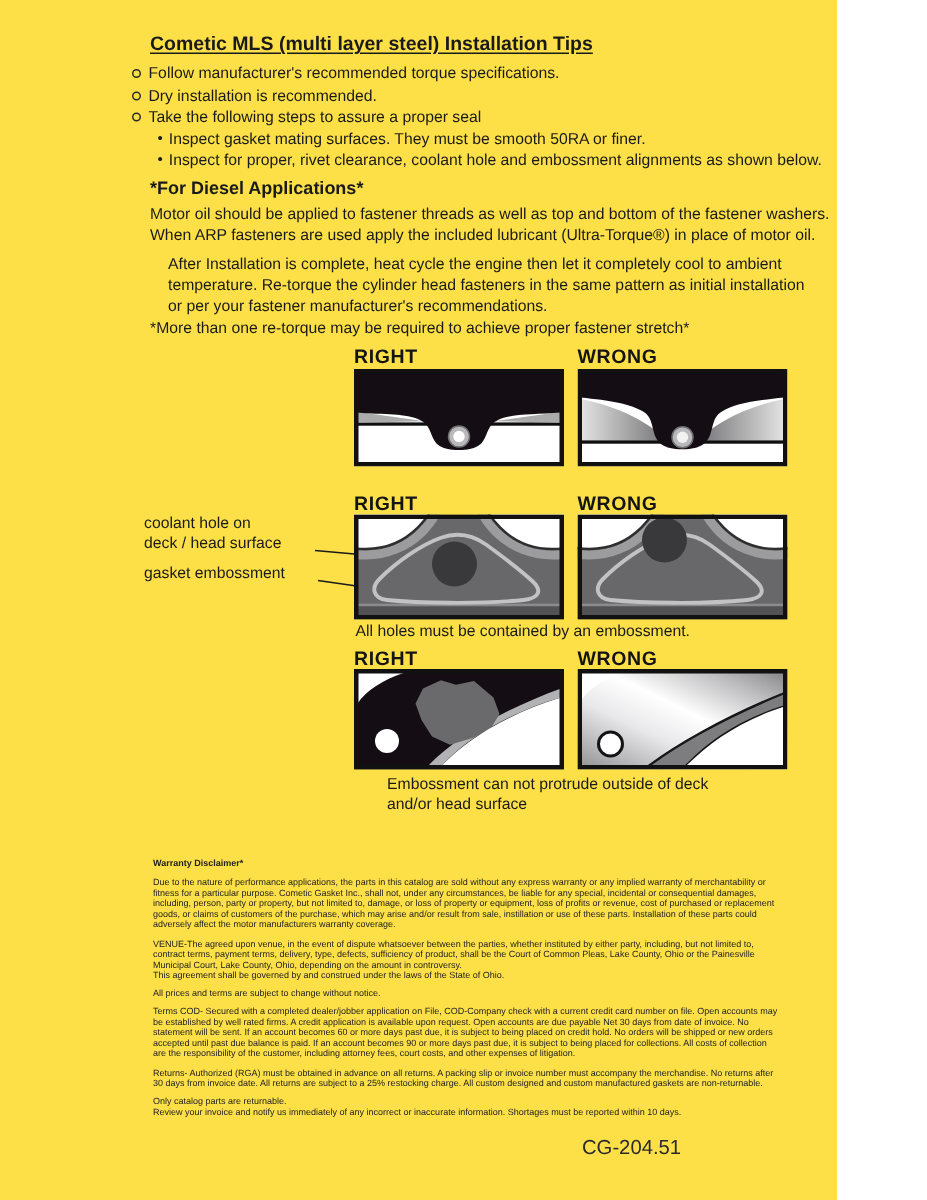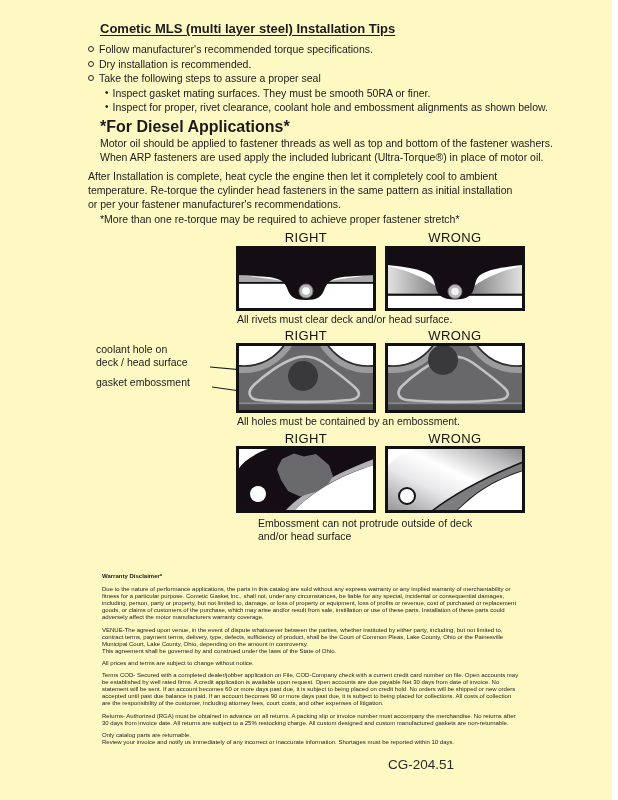--- a/index.html
+++ b/index.html
@@ -1,29 +1,29 @@
 <!DOCTYPE html>
 <html><head>
 <meta charset="utf-8">
 <style>
   html,body{margin:0;padding:0;background:#ffffff;}
-  #page{position:relative;width:612px;height:800px;background:#fef9c3;overflow:hidden;
+  #page{position:relative;width:558px;height:800px;background:#fde047;overflow:hidden;
         font-family:"Liberation Sans",sans-serif;color:#1a1a1a;}
   .abs{position:absolute;}
   .title{left:100px;top:21px;font-size:13px;font-weight:bold;
          text-decoration:underline;text-underline-offset:2px;}
   .bullets{left:88px;top:42px;width:475px;font-size:10.5px;line-height:14.6px;}
   .b-item{display:flex;align-items:center;}
   .circle-bullet{display:inline-block;width:4px;height:4px;border:1px solid #2a2a2a;
                  border-radius:50%;margin-right:5px;flex:0 0 auto;}
   .sub-item{padding-left:17px;display:flex;align-items:center;}
   .dot-bullet{margin-right:4px;font-size:10px;flex:0 0 auto;}
-  .h-diesel{left:100px;top:118px;font-size:16px;font-weight:bold;}
+  .h-diesel{left:100px;top:118px;font-size:12px;font-weight:bold;}
   .para{white-space:pre-line;font-size:10.5px;line-height:14px;width:505px;}
-  .dg-header{width:140px;text-align:center;font-size:13px;letter-spacing:.4px;color:#141414;}
+  .dg-header{width:140px;font-size:13px;letter-spacing:.4px;color:#141414;font-weight:bold;}
   .dg-caption{font-size:10.5px;line-height:13px;white-space:pre-line;}
   .ann{width:112px;text-align:left;font-size:10.5px;line-height:12.8px;white-space:pre-line;}
   .dbox{display:block;}
   .disclaimer{left:102px;top:573px;width:418px;font-size:6px;line-height:7.1px;color:#222;}
   .disclaimer .d-head{font-weight:bold;margin:0 0 6px 0;}
   .disclaimer p{margin:0 0 5px 0;white-space:pre-line;}
   .footer-code{left:388px;top:757px;font-size:13.5px;color:#2a2a2a;}
 </style>
 </head>
 <body>
@@ -51,21 +51,21 @@
     </div>
     <div class="sub-item">
       <span class="dot-bullet">•</span>
       <span>Inspect for proper, rivet clearance, coolant hole and embossment alignments as shown below.</span>
     </div>
   </div>
 
   <div class="abs h-diesel">*For Diesel Applications*</div>
   <div class="abs para" style="left:100px;top:136px;">Motor oil should be applied to fastener threads as well as top and bottom of the fastener washers.
 When ARP fasteners are used apply the included lubricant (Ultra-Torque®) in place of motor oil.</div>
-  <div class="abs para" style="left:88px;top:169px;">After Installation is complete, heat cycle the engine then let it completely cool to ambient
+  <div class="abs para" style="left:112px;top:169px;">After Installation is complete, heat cycle the engine then let it completely cool to ambient
 temperature. Re-torque the cylinder head fasteners in the same pattern as initial installation
 or per your fastener manufacturer's recommendations.</div>
   <div class="abs para" style="left:100px;top:212px;">*More than one re-torque may be required to achieve proper fastener stretch*</div>
 
   <div class="abs dg-header" style="left:236px;top:230px;">RIGHT</div>
   <div class="abs dg-header" style="left:385px;top:230px;">WRONG</div>
 
   <svg class="abs dbox" style="left:236px;top:246px;" width="140" height="65" viewBox="0 0 140 65">
     <rect x="0" y="0" width="140" height="65" fill="#ffffff"></rect>
     <rect x="2" y="35.6" width="136" height="2.2" fill="#0f0f0f"></rect>
@@ -91,21 +91,20 @@
     <rect x="0" y="0" width="140" height="65" fill="#ffffff"></rect>
     <path d="M2,20 C28,25 48,36 60,47.8 L2,47.8 Z" fill="url(#gwl)"></path>
     <path d="M138,20 C112,25 92,36 80,47.8 L138,47.8 Z" fill="url(#gwr)"></path>
     <rect x="2" y="47.6" width="136" height="2.2" fill="#0f0f0f"></rect>
     <path d="M2,2 H138 V19 C118,21 105,23 96,28.5 C85,35 96,53.5 70,53.5 C44,53.5 55,35 44,28.5 C35,23 22,21 2,19 Z" fill="#150d14"></path>
     <circle cx="70" cy="45.5" r="7" fill="#b9b9bb" stroke="#6f6f71" stroke-width="1"></circle>
     <circle cx="70" cy="45.5" r="3.8" fill="#f2f2f2"></circle>
     <rect x="1.5" y="1.5" width="137" height="62" fill="none" stroke="#111" stroke-width="3"></rect>
   </svg>
 
-  <div class="abs dg-caption" style="left:237px;top:313px;">All rivets must clear deck and/or head surface.</div>
 
   <div class="abs dg-header" style="left:236px;top:328px;">RIGHT</div>
   <div class="abs dg-header" style="left:385px;top:328px;">WRONG</div>
 
   <div class="abs ann" style="left:96px;top:343px;">coolant hole on
 deck / head surface</div>
   <div class="abs ann" style="left:96px;top:376px;">gasket embossment</div>
 
   <svg class="abs" style="left:96px;top:340px;pointer-events:none;" width="260" height="70">
     <line x1="114" y1="27" x2="204" y2="35" stroke="#1a1a1a" stroke-width="1.1"></line>

